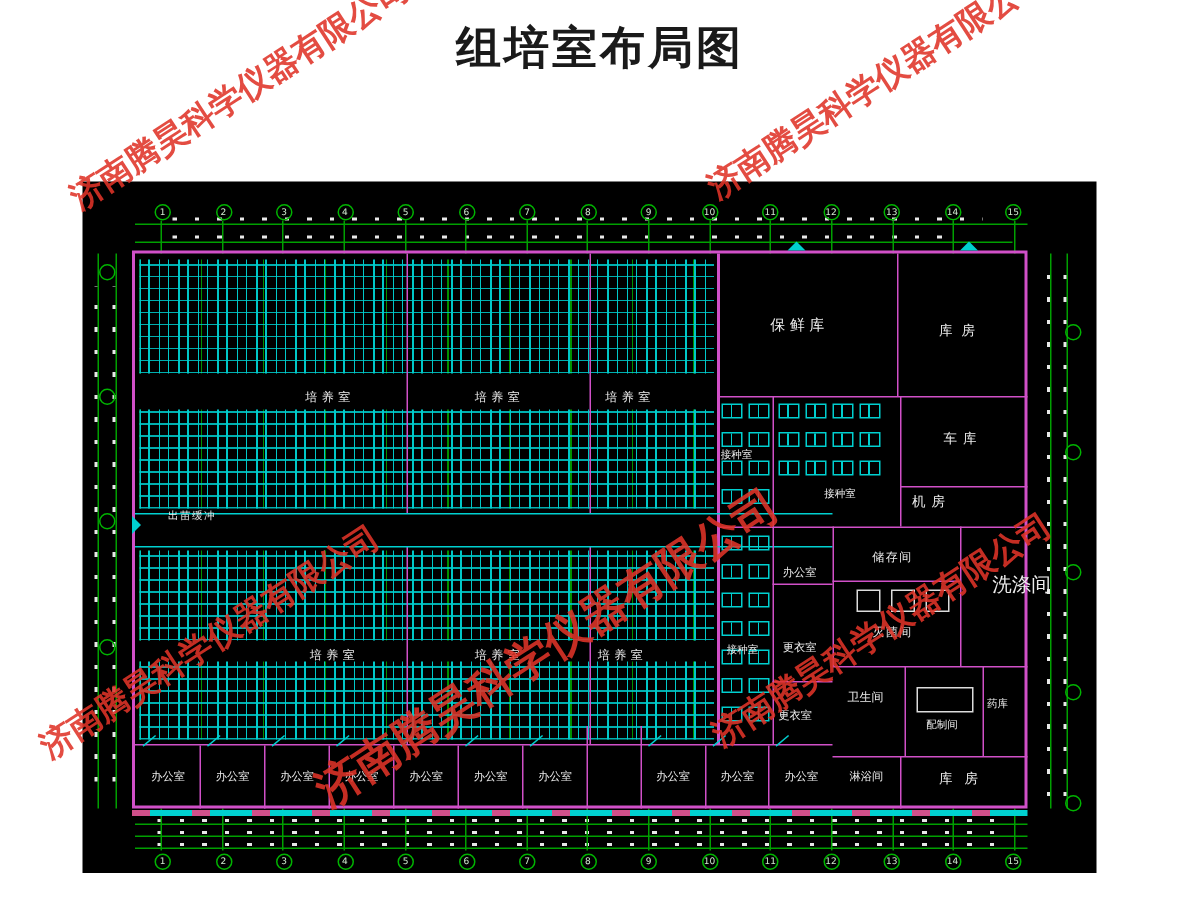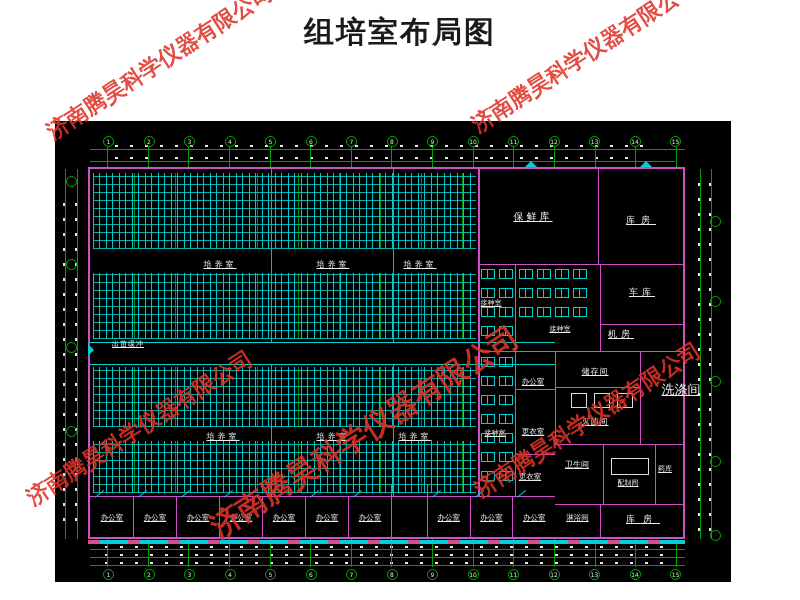--- a/index.html
+++ b/index.html
@@ -17,21 +17,21 @@
   .cw{position:absolute;background:#00d0d0;}
   #outer{position:absolute;left:33px;top:46px;width:593px;height:368px;border:2px solid #d050c8;}
   .cthick{position:absolute;height:4px;background-image:repeating-linear-gradient(90deg,#d0508a 0 12px,#00d0d0 12px 40px);}
   
   .racks{position:absolute;background-image:
     repeating-linear-gradient(0deg,rgba(0,205,205,.85) 0 1px,transparent 1px 8px),
     repeating-linear-gradient(90deg,#00c8c8 0 1px,transparent 1px 6px,#00c8c8 6px 7px,transparent 7px 13px),
     repeating-linear-gradient(90deg,rgba(0,160,0,.9) 0 1px,transparent 1px 41px);}
   
   .rm{position:absolute;display:flex;align-items:center;justify-content:center;
-      color:#ececec;font-size:8px;white-space:nowrap;text-decoration:underline;}
+      color:#ececec;font-size:8px;white-space:nowrap;}
   
   .bench-grid{position:absolute;display:flex;flex-wrap:wrap;gap:9px 4px;align-content:flex-start;}
   .bench{width:12px;height:8px;border:1px solid #00d0d0;
          background-image:linear-gradient(90deg,transparent 0 5px,#00d0d0 5px 6px,transparent 6px);}
   .bx{position:absolute;border:1px solid #dcdcdc;}
   
   .bubrow{position:absolute;display:flex;justify-content:space-between;}
   .bub{width:9px;height:9px;border:1px solid #00b400;border-radius:50%;color:#cfe9cf;
        font-size:6px;line-height:9px;text-align:center;overflow:hidden;}
   .stubrow{position:absolute;display:flex;justify-content:space-between;}

